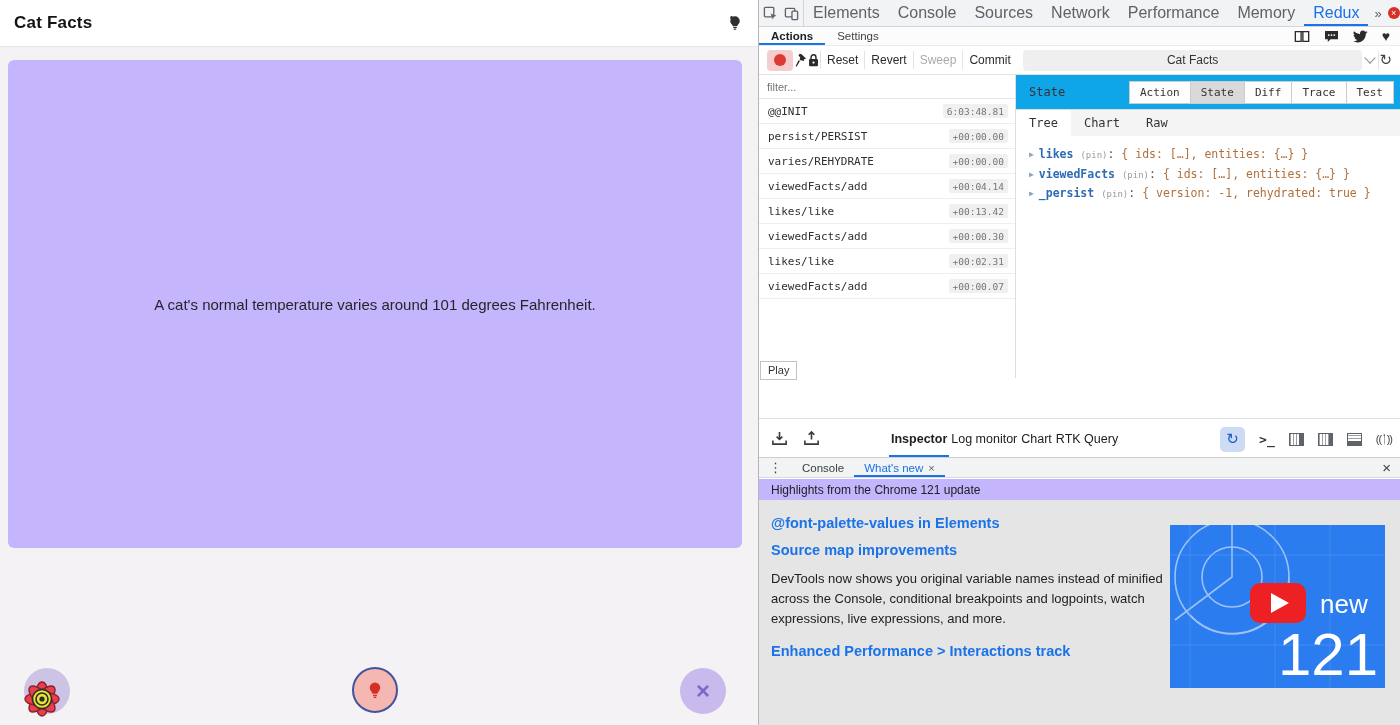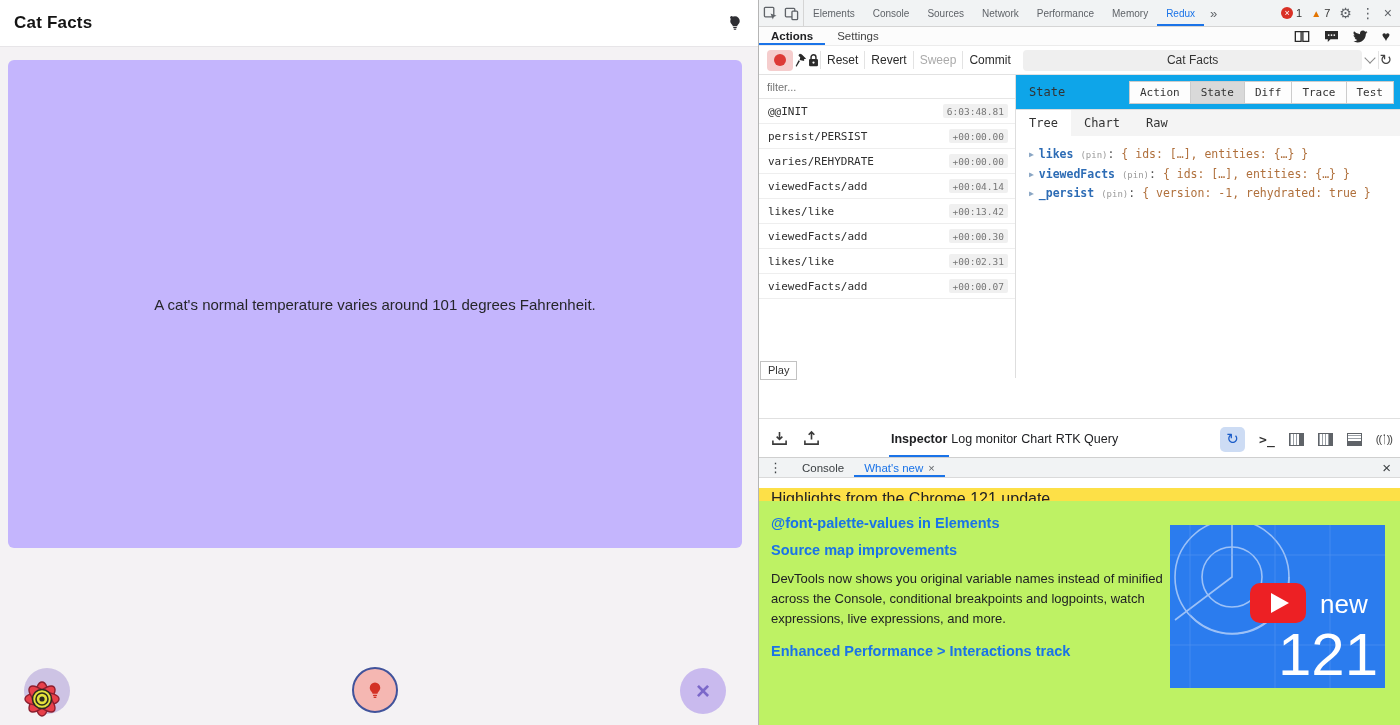--- a/index.html
+++ b/index.html
@@ -21,21 +21,21 @@
   .btn-close { left:680px; top:668px; background:#c9baee; }
   .btn-close .x { font-size:24px; color:#7b68c9; line-height:1; font-weight:bold; }
   .flower { position:absolute; left:12px; top:670px; width:60px; height:58px; z-index:3; }
 
   
   .devtools { position:absolute; left:758px; top:0; width:642px; height:725px; background:#fff; border-left:1px solid #b5b5b5; }
 
   
   .dt-tabs { position:absolute; top:0; left:0; right:0; height:27px; background:#f1f3f4; border-bottom:1px solid #d5d5d5; display:flex; align-items:stretch; }
   .dt-tools { display:flex; align-items:center; padding:0 4px; border-right:1px solid #d5d5d5; gap:6px; }
-  .dt-tab { font-size:10px; color:#5f6368; padding:0 9px; display:flex; align-items:center; cursor:pointer; }
+  .dt-tab { font-size:16px; color:#5f6368; padding:0 9px; display:flex; align-items:center; cursor:pointer; }
   .dt-tab.active { color:#1a73e8; box-shadow:inset 0 -2px 0 #1a73e8; }
   .dt-overflow { font-size:13px; color:#5f6368; padding:0 6px; display:flex; align-items:center; cursor:pointer; }
   .dt-right { margin-left:auto; display:flex; align-items:center; gap:9px; padding-right:8px; }
   .err-badge { display:flex; align-items:center; gap:3px; font-size:11px; color:#333; }
   .err-dot { width:12px; height:12px; border-radius:50%; background:#d93025; color:#fff; font-size:9px; line-height:12px; text-align:center; display:inline-block; }
   .warn-tri { color:#e37400; font-size:10px; }
   .glyph-btn { font-size:14px; color:#5f6368; cursor:pointer; line-height:1; }
 
   
   .rx-tabs { position:absolute; top:27px; left:0; right:0; height:19px; background:#fcfcfc; display:flex; align-items:stretch; border-bottom:1px solid #ececec; }
@@ -113,22 +113,22 @@
   .dock-ic.bottom::after { content:""; position:absolute; left:0; right:0; bottom:0; height:4px; background:#5f6368; }
   .remote-ic { font-size:11px; color:#444; letter-spacing:-1px; cursor:pointer; }
 
   
   .drawer-tabs { position:absolute; top:458px; left:0; right:0; height:20px; background:#f1f3f4; border-bottom:1px solid #dadada; display:flex; align-items:stretch; }
   .drw-kebab { font-size:13px; color:#3c4043; padding:0 10px; display:flex; align-items:center; cursor:pointer; }
   .drw-tab { font-size:11.5px; color:#3c4043; padding:0 10px; display:flex; align-items:center; gap:5px; cursor:pointer; }
   .drw-tab.active { color:#1a73e8; box-shadow:inset 0 -2px 0 #1a73e8; }
   .drw-tab .tab-x { color:#5f6368; font-size:11px; }
   .drw-close { margin-left:auto; font-size:15px; color:#3c4043; padding:0 9px; display:flex; align-items:center; cursor:pointer; }
-  .wn-header { position:absolute; top:479px; left:0; right:0; height:22px; background:#fde047; border-bottom:1px solid #e4e4e4; display:flex; align-items:center; padding-left:12px; font-size:16px; color:#202124;margin-top:9px; }
-  .wn-content { position:absolute; top:501px; left:0; right:0; bottom:0; background:#bef264; padding:14px 12px 0; overflow:hidden; }
+  .wn-header { position:absolute; top:479px; left:0; right:0; height:22px; background:#c4b5fd; border-bottom:1px solid #e4e4e4; display:flex; align-items:center; padding-left:12px; font-size:12px; color:#202124; }
+  .wn-content { position:absolute; top:501px; left:0; right:0; bottom:0; background:#e5e5e5; padding:14px 12px 0; overflow:hidden; }
   .wn-title { color:#1a73e8; font-size:14.5px; font-weight:bold; margin-bottom:11px; cursor:pointer; }
   .wn-body { font-size:13px; color:#202124; line-height:1.55; width:402px; margin-bottom:14px; }
   .wn-body:empty { display:none; }
   .wn-video { position:absolute; right:15px; top:24px; width:215px; height:163px; cursor:pointer; }
 </style>
 </head>
 <body>
 
 <div class="app">
   <div class="app-header">

